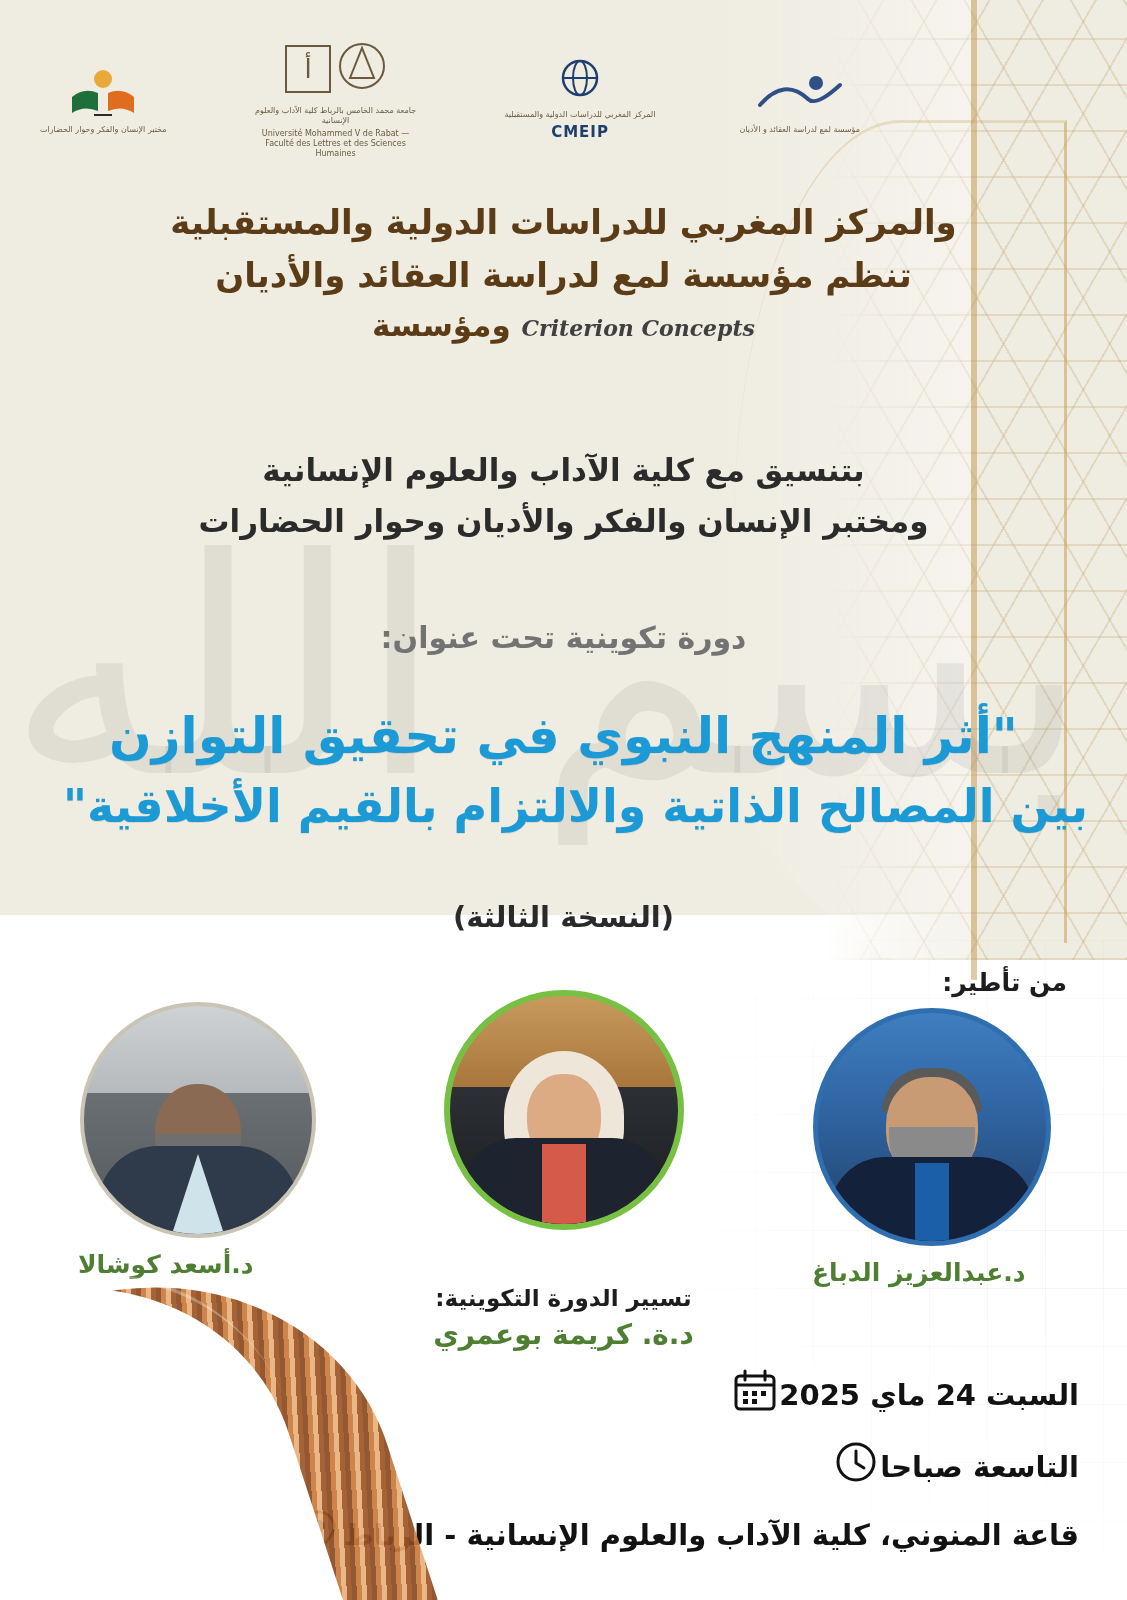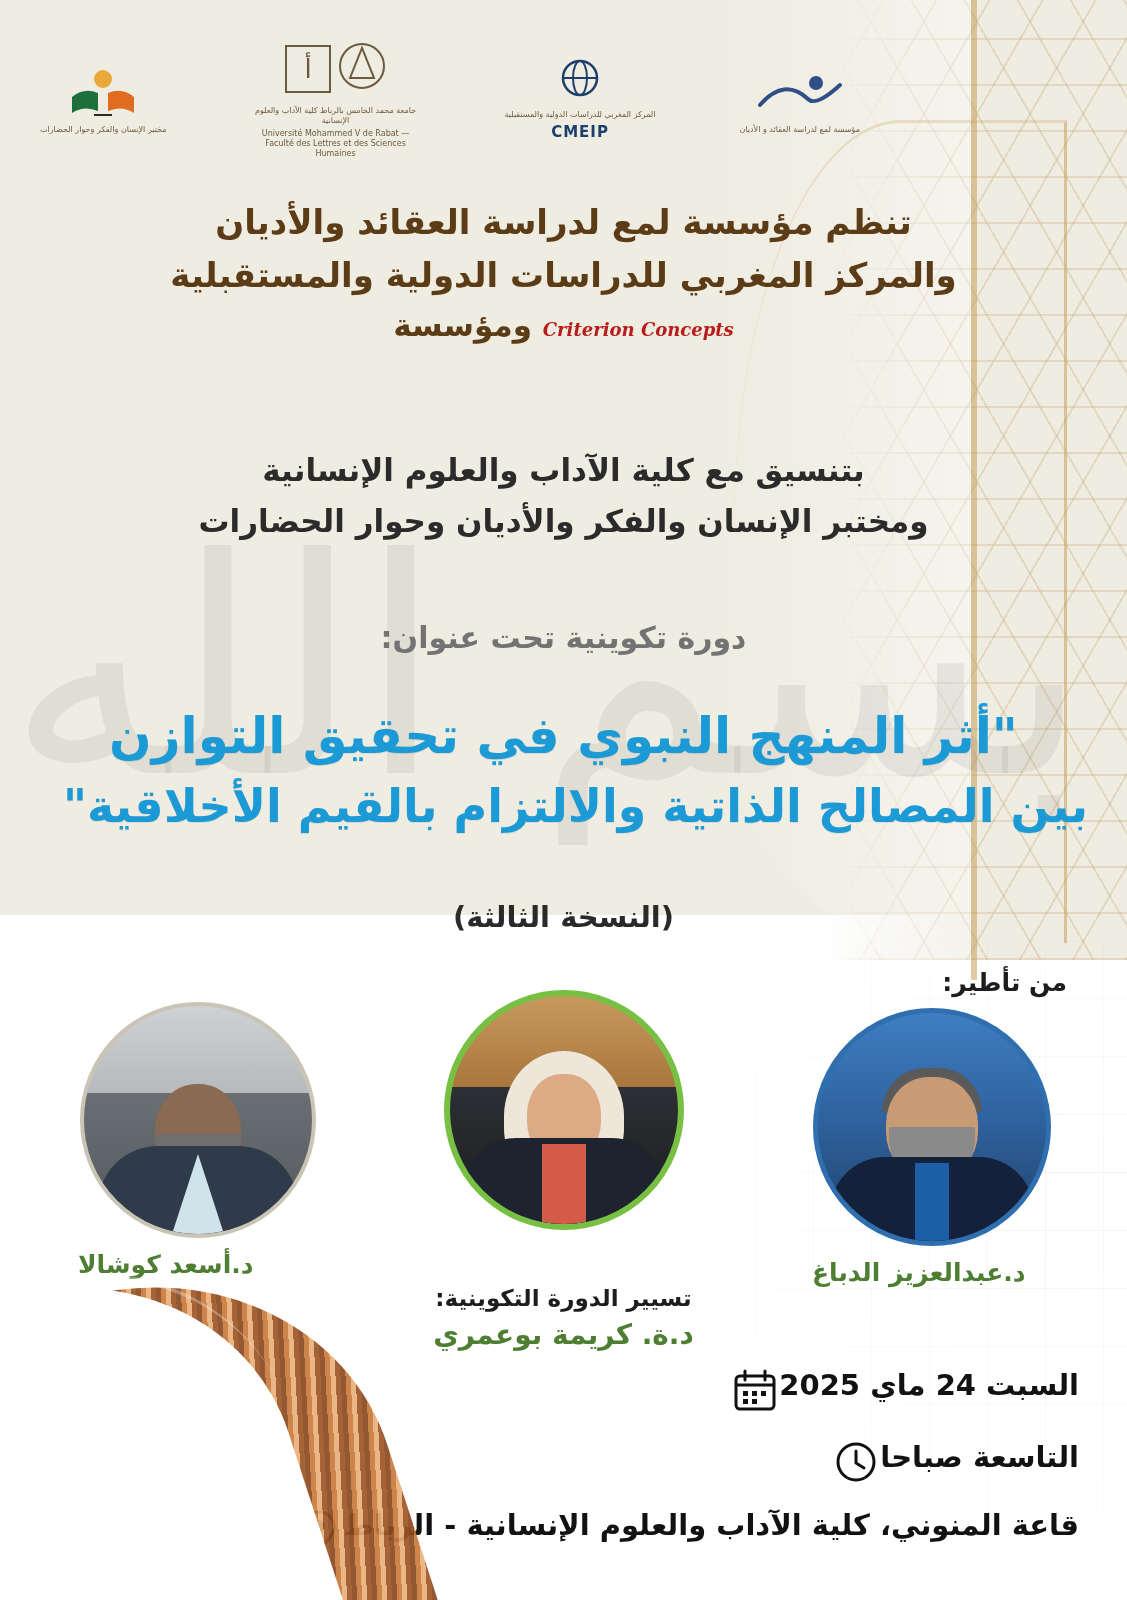--- a/index.html
+++ b/index.html
@@ -163,22 +163,22 @@
     font-size: 34px;
     font-weight: bold;
     line-height: 1.55;
     color: #5b3c16;
     font-family: "DejaVu Sans", "Liberation Sans", sans-serif;
   }
   .org-line.small { font-size: 31px; }
   .org-line .latin {
     font-family: "DejaVu Serif", "Liberation Serif", serif;
     font-style: italic;
-    font-size: 18px;
-    color: #b91c1c;
+    font-size: 22px;
+    color: #404040;
   }
 
   .coord-block {
     position: absolute;
     top: 445px; left: 0; right: 0;
     text-align: center;
     color: #2e2a24;
   }
   .coord-line {
     font-size: 31px;
@@ -297,21 +297,21 @@
     transform: translateX(-50%);
     width: 520px;
     text-align: center;
     font-size: 28px;
     font-weight: bold;
     color: #4e7e31;
   }
   .info-row {
     display: flex;
     flex-direction: row-reverse;
-    align-items: flex-start;
+    align-items: flex-end;
     justify-content: flex-start;
     gap: 2px;
     margin-bottom: 22px;
   }
   .info-row .txt {
     font-size: 29px;
     font-weight: bold;
     color: #121212;
   }
   .ico { width: 44px; height: 44px; flex: 0 0 44px; }
@@ -379,22 +379,22 @@
           <path d="M6 42 Q30 14 54 36 Q62 44 86 22" fill="none" stroke="#2f4f86" stroke-width="4" stroke-linecap="round"></path>
           <circle cx="62" cy="20" r="7" fill="#2f4f86"></circle>
         </svg>
       </span>
       <span class="cap">مؤسسة لمع لدراسة العقائد و الأديان</span>
     </div>
 
   </div>
 
   <div class="org-block">
+    <div class="org-line">والمركز المغربي للدراسات الدولية والمستقبلية</div>
     <div class="org-line">تنظم مؤسسة لمع لدراسة العقائد والأديان</div>
-    <div class="org-line">والمركز المغربي للدراسات الدولية والمستقبلية</div>
     <div class="org-line small">
       <span class="latin">Criterion Concepts</span>
       <span>ومؤسسة</span>
     </div>
   </div>
 
   <div class="coord-block">
     <div class="coord-line">بتنسيق مع كلية الآداب والعلوم الإنسانية</div>
     <div class="coord-line">ومختبر الإنسان والفكر والأديان وحوار الحضارات</div>
   </div>

